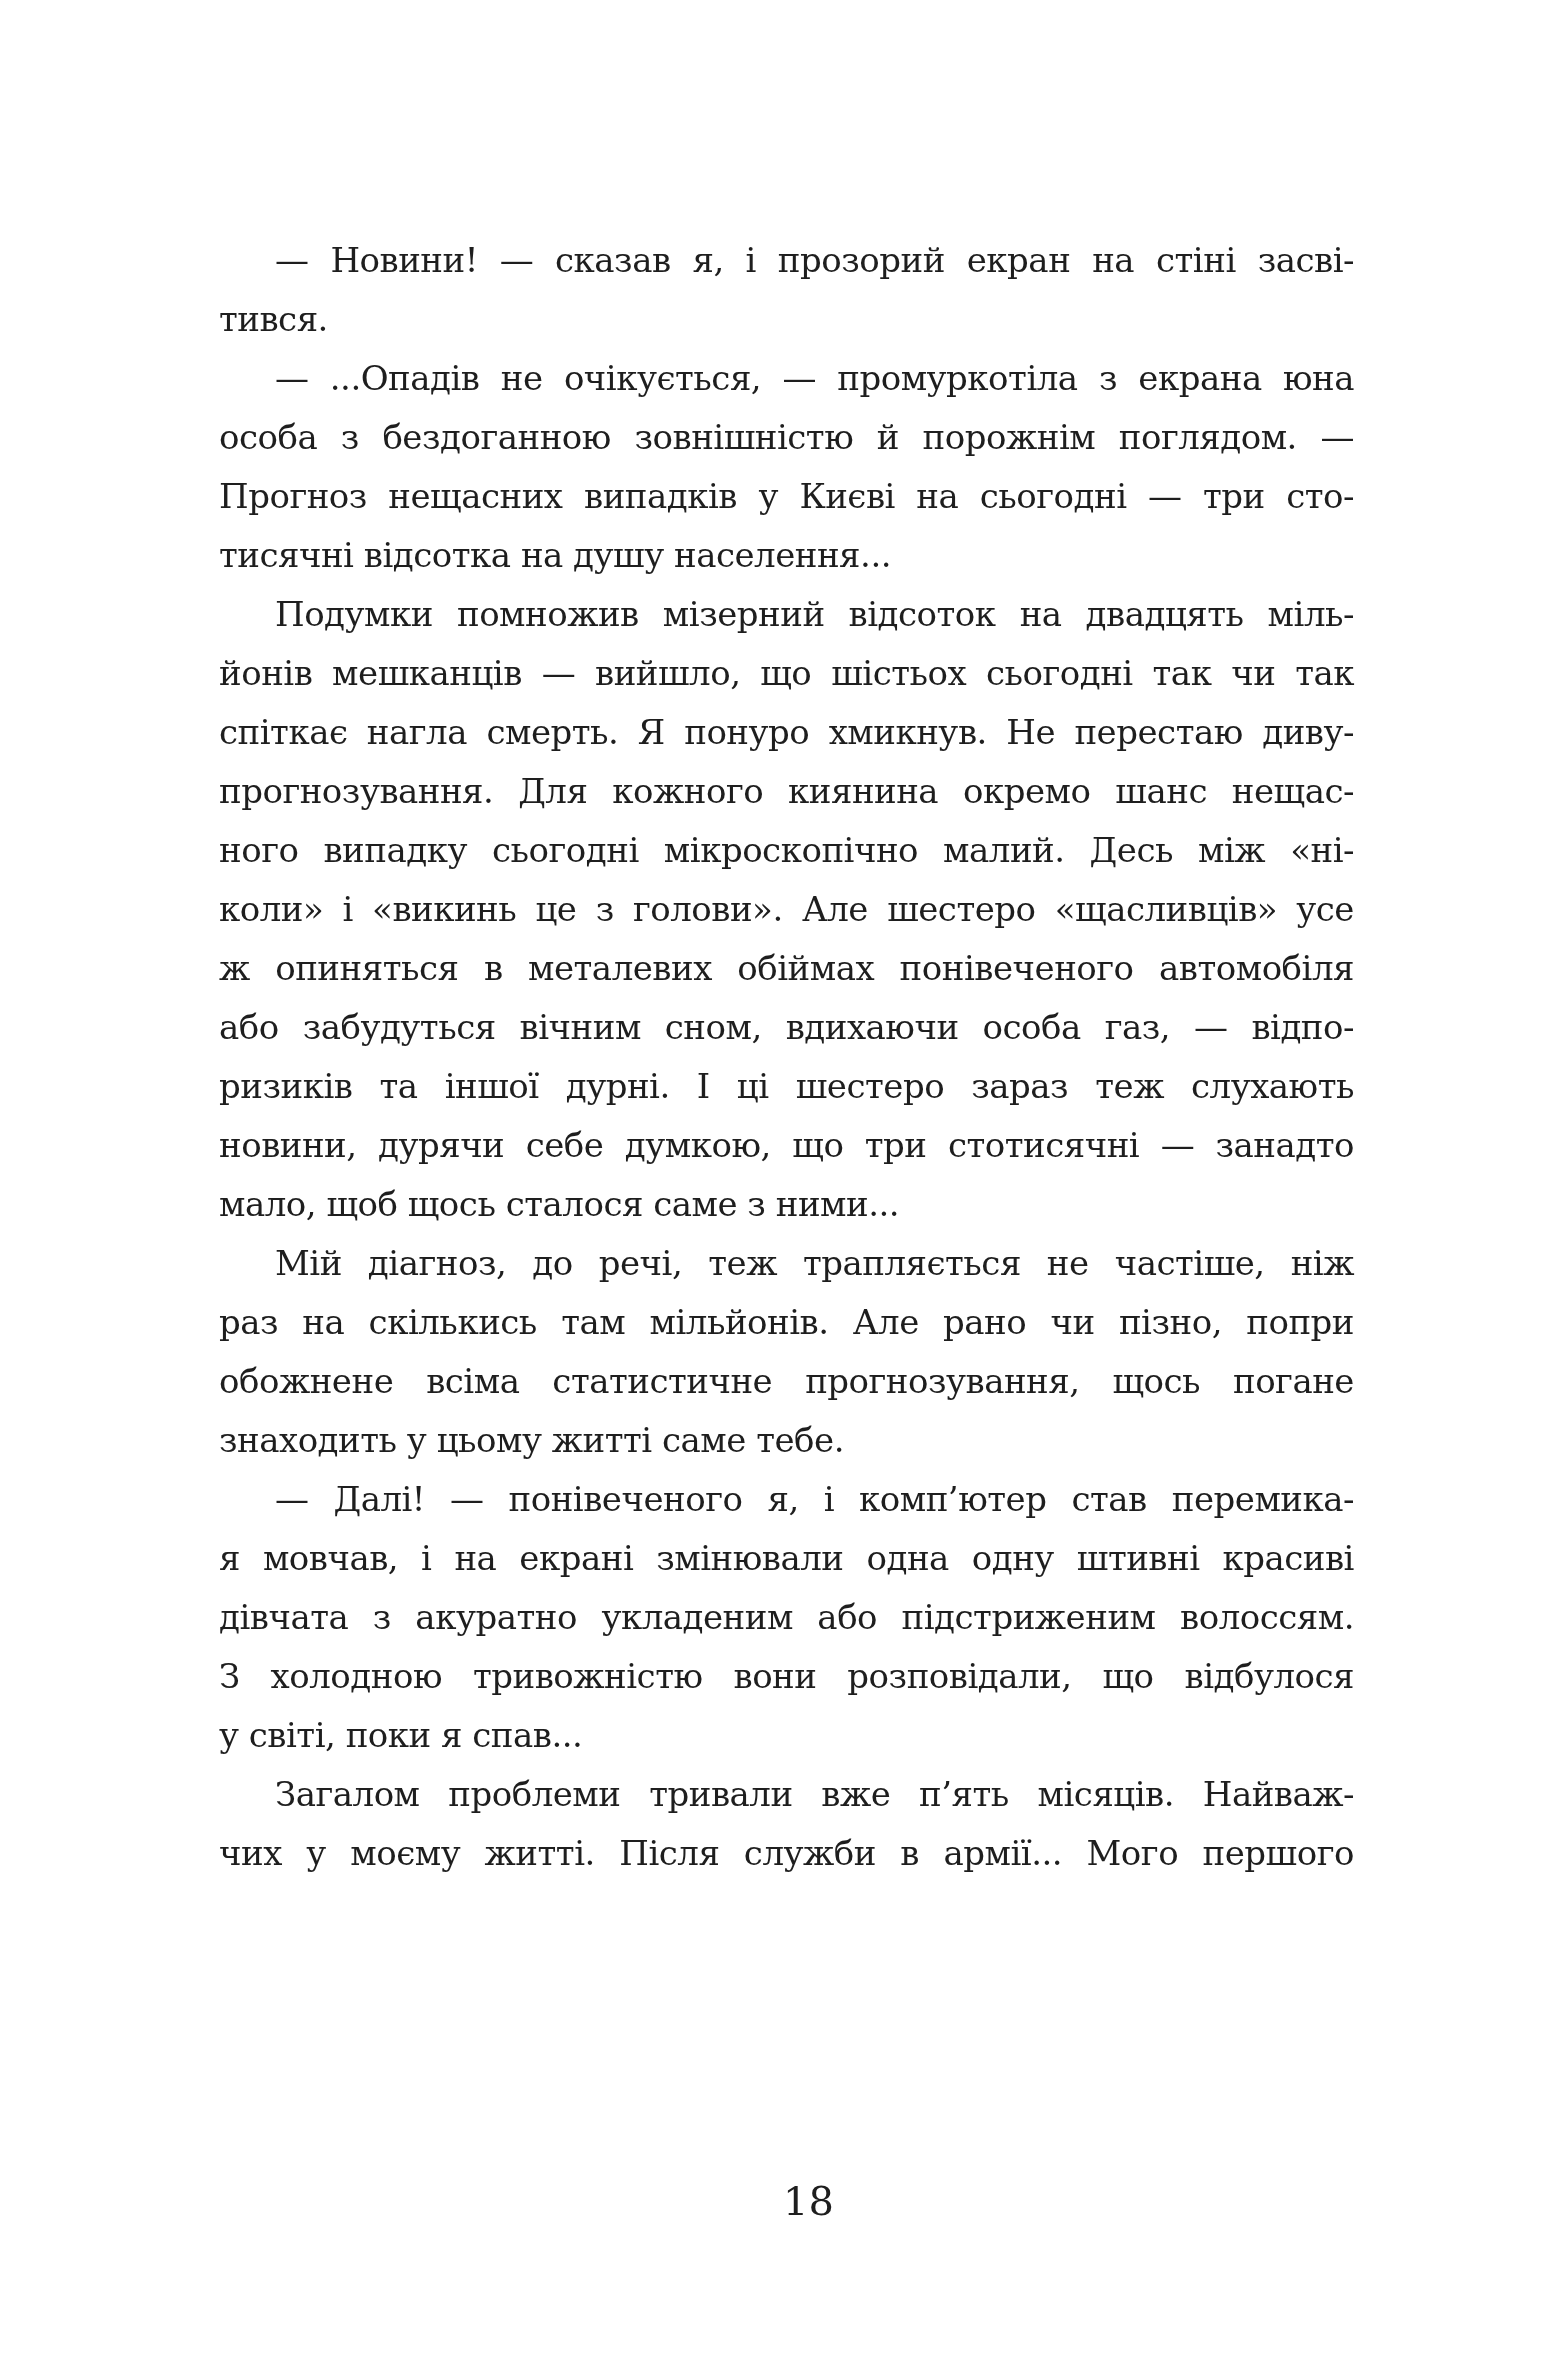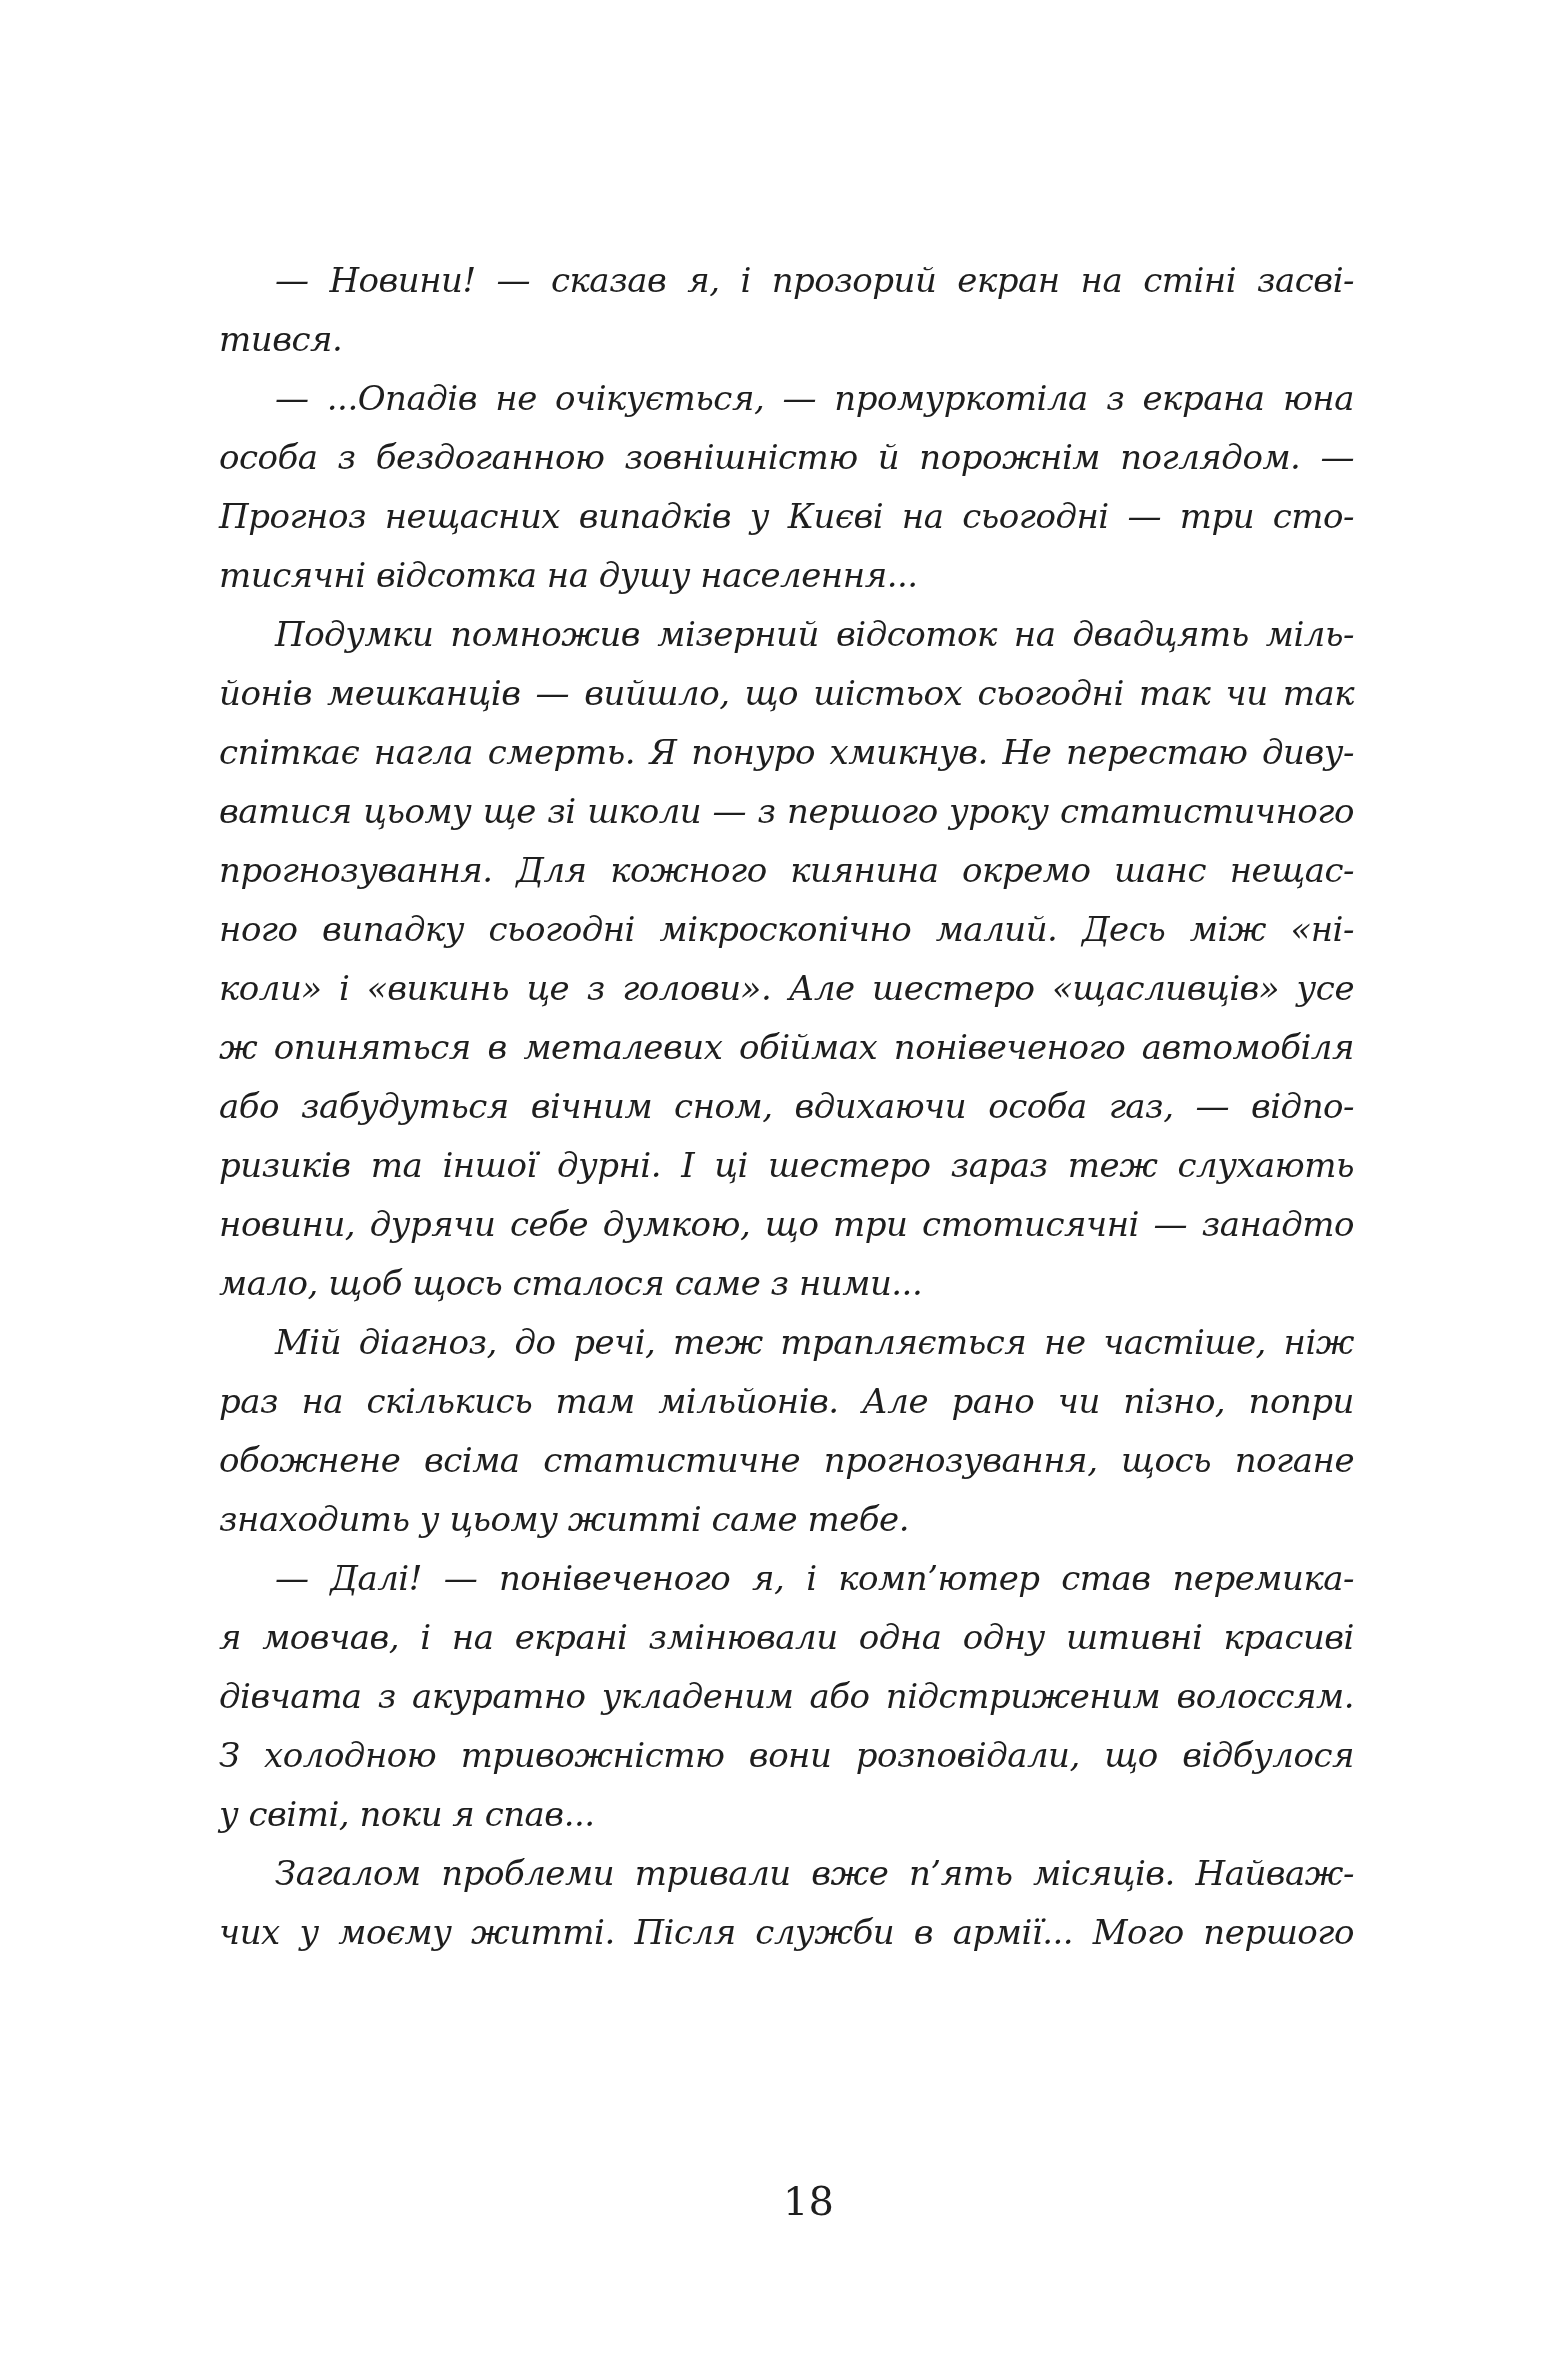--- a/index.html
+++ b/index.html
@@ -11,23 +11,22 @@
       width: 1545px;
       height: 2377px;
       position: relative;
       overflow: hidden;
       font-family: "DejaVu Serif", "Liberation Serif", serif;
       color: #1e1e1e;
     }
     .page-text {
       position: absolute;
       left: 219px;
-      top: 251px;
+      top: 231px;
       width: 1135px;
-      font-style: italic;
     }
     .line {
       display: block;
       height: 59px;
       line-height: 59px;
       font-size: 34px;
       white-space: nowrap;
       text-align: justify;
       text-align-last: justify;
       letter-spacing: -0.5px;
@@ -56,21 +55,20 @@
 <div class="page-text">
   <span class="line indent">— Новини! — сказав я, і прозорий екран на стіні засві-</span>
   <span class="line last">тився.</span>
   <span class="line indent">— ...Опадів не очікується, — промуркотіла з екрана юна</span>
   <span class="line">особа з бездоганною зовнішністю й порожнім поглядом. —</span>
   <span class="line">Прогноз нещасних випадків у Києві на сьогодні — три сто-</span>
   <span class="line last">тисячні відсотка на душу населення...</span>
   <span class="line indent">Подумки помножив мізерний відсоток на двадцять міль-</span>
   <span class="line">йонів мешканців — вийшло, що шістьох сьогодні так чи так</span>
   <span class="line">спіткає нагла смерть. Я понуро хмикнув. Не перестаю диву-</span>
-  <span class="line">ватися цьому ще зі школи — з першого уроку статистичного</span>
   <span class="line">прогнозування. Для кожного киянина окремо шанс нещас-</span>
   <span class="line">ного випадку сьогодні мікроскопічно малий. Десь між «ні-</span>
   <span class="line">коли» і «викинь це з голови». Але шестеро «щасливців» усе</span>
   <span class="line">ж опиняться в металевих обіймах понівеченого автомобіля</span>
   <span class="line">або забудуться вічним сном, вдихаючи особа газ, — відпо-</span>
   <span class="line">ризиків та іншої дурні. І ці шестеро зараз теж слухають</span>
   <span class="line">новини, дурячи себе думкою, що три стотисячні — занадто</span>
   <span class="line last">мало, щоб щось сталося саме з ними...</span>
   <span class="line indent">Мій діагноз, до речі, теж трапляється не частіше, ніж</span>
   <span class="line">раз на скількись там мільйонів. Але рано чи пізно, попри</span>

